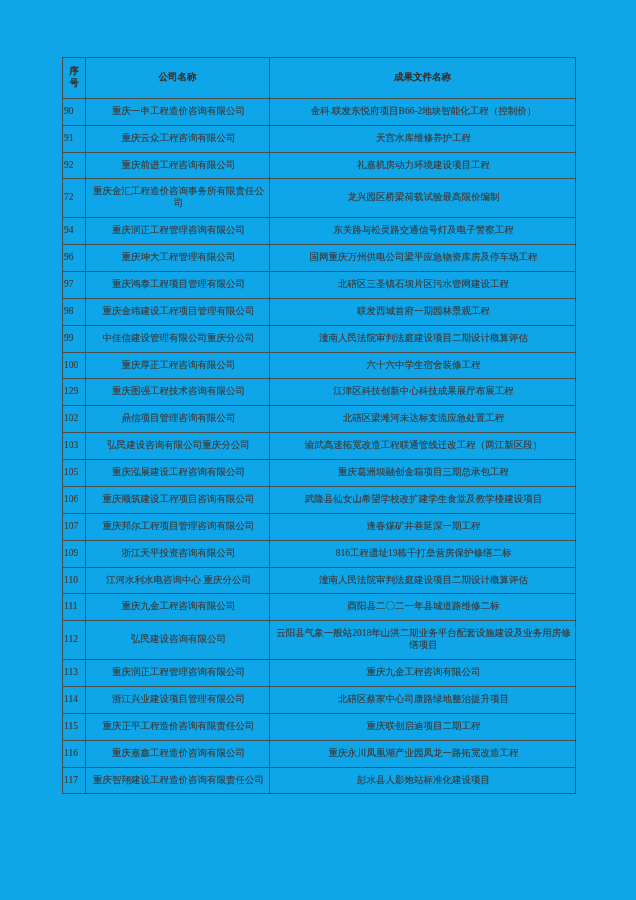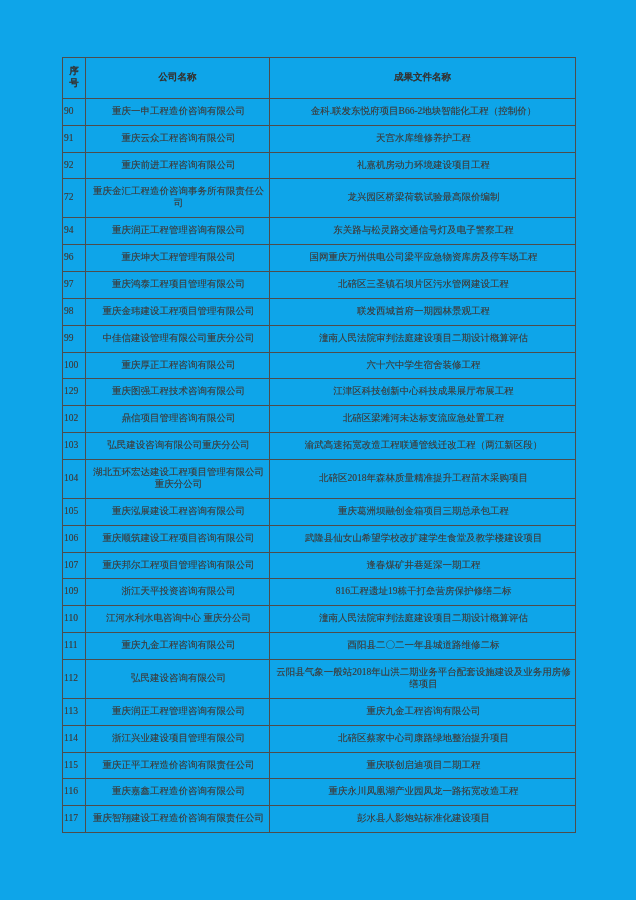--- a/index.html
+++ b/index.html
@@ -148,25 +148,20 @@
           <td class="company-cell">鼎信项目管理咨询有限公司</td>
           <td class="file-cell">北碚区梁滩河未达标支流应急处置工程</td>
         </tr>
 
         <tr>
           <td class="no-cell">103</td>
           <td class="company-cell">弘民建设咨询有限公司重庆分公司</td>
           <td class="file-cell">渝武高速拓宽改造工程联通管线迁改工程（两江新区段）</td>
         </tr>
 
-        <tr>
-          <td class="no-cell">104</td>
-          <td class="company-cell">湖北五环宏达建设工程项目管理有限公司重庆分公司</td>
-          <td class="file-cell">北碚区2018年森林质量精准提升工程苗木采购项目</td>
-        </tr>
 
         <tr>
           <td class="no-cell">105</td>
           <td class="company-cell">重庆泓展建设工程咨询有限公司</td>
           <td class="file-cell">重庆葛洲坝融创金箱项目三期总承包工程</td>
         </tr>
 
         <tr>
           <td class="no-cell">106</td>
           <td class="company-cell">重庆顺筑建设工程项目咨询有限公司</td>

